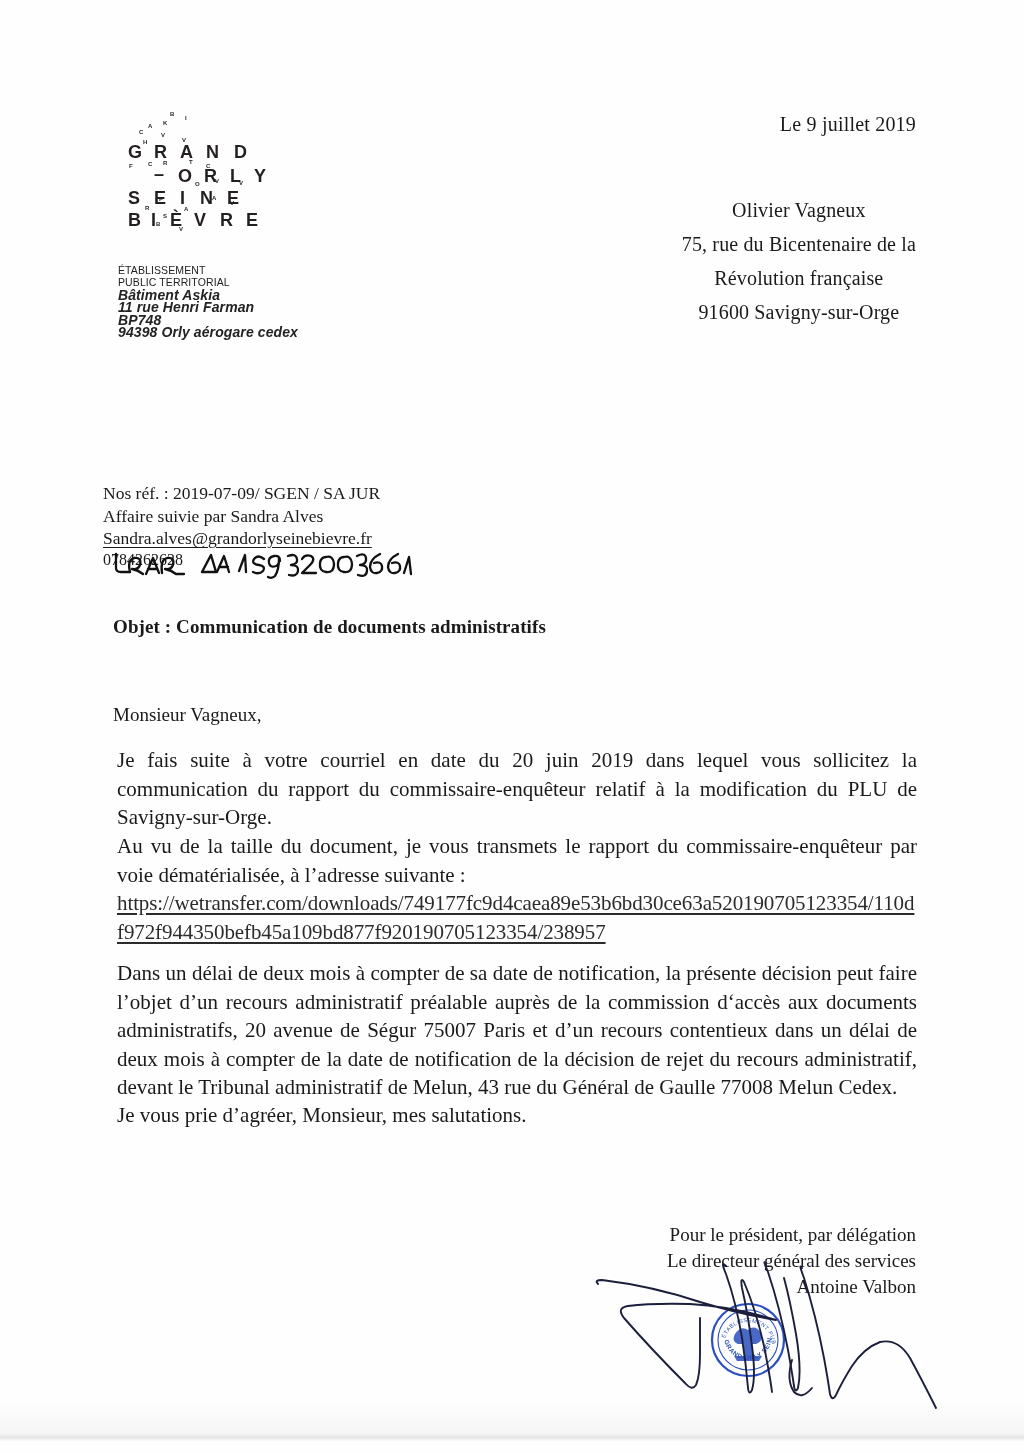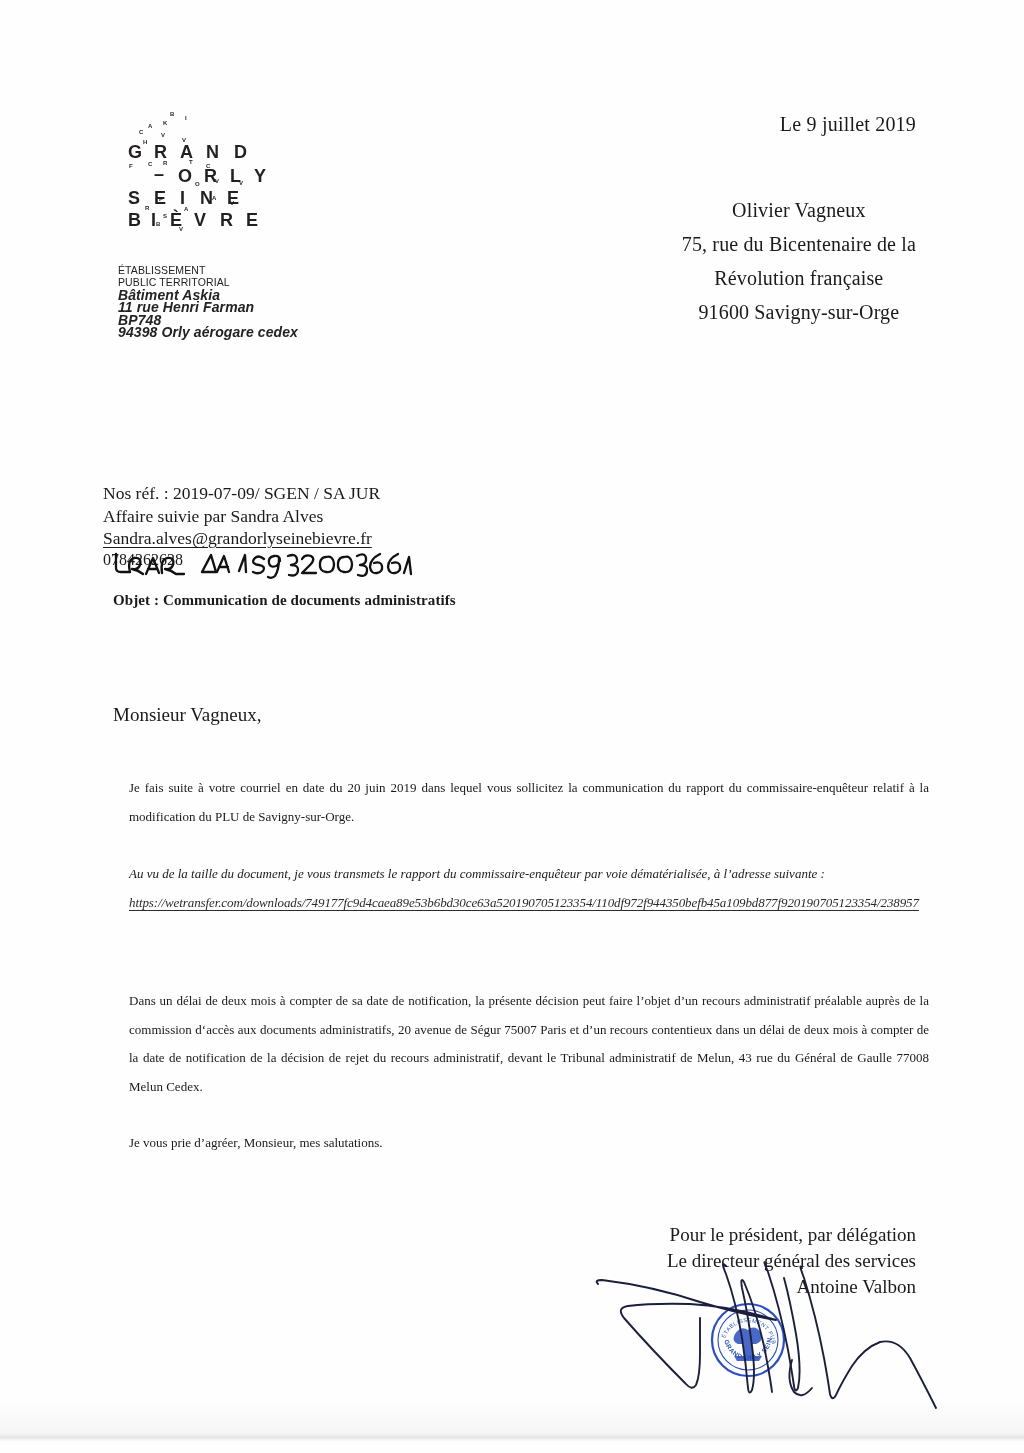--- a/index.html
+++ b/index.html
@@ -97,45 +97,44 @@
     left: 112px;
     top: 548px;
     width: 300px;
     height: 36px;
   }
 
   
   .subject {
     position: absolute;
     left: 113px;
-    top: 592px;
-    font-size: 15px;
+    top: 616px;
+    font-size: 19px;
     font-weight: bold;
     letter-spacing: 0.1px;
   }
 
   
   .salutation {
     position: absolute;
     left: 113px;
     top: 704px;
     font-size: 19px;
     text-align: right;
   }
   .body-text {
     position: absolute;
-    left: 129px;
+    left: 117px;
     width: 800px;
-    font-size: 13px;
+    font-size: 21px;
     line-height: 28.5px;
     text-align: justify;
-    margin-top: 28px;
   }
   .p1 { top: 746px; }
-  .p2 { top: 832px; font-style: italic; }
+  .p2 { top: 832px; }
   .p3 { top: 959px; }
   .p4 { top: 1101px; text-align: left; }
 
   .url-line {
     display: block;
     text-decoration: underline;
     text-underline-offset: 2.5px;
     word-break: break-all;
     letter-spacing: -0.1px;
     color: #2b2b2b;

